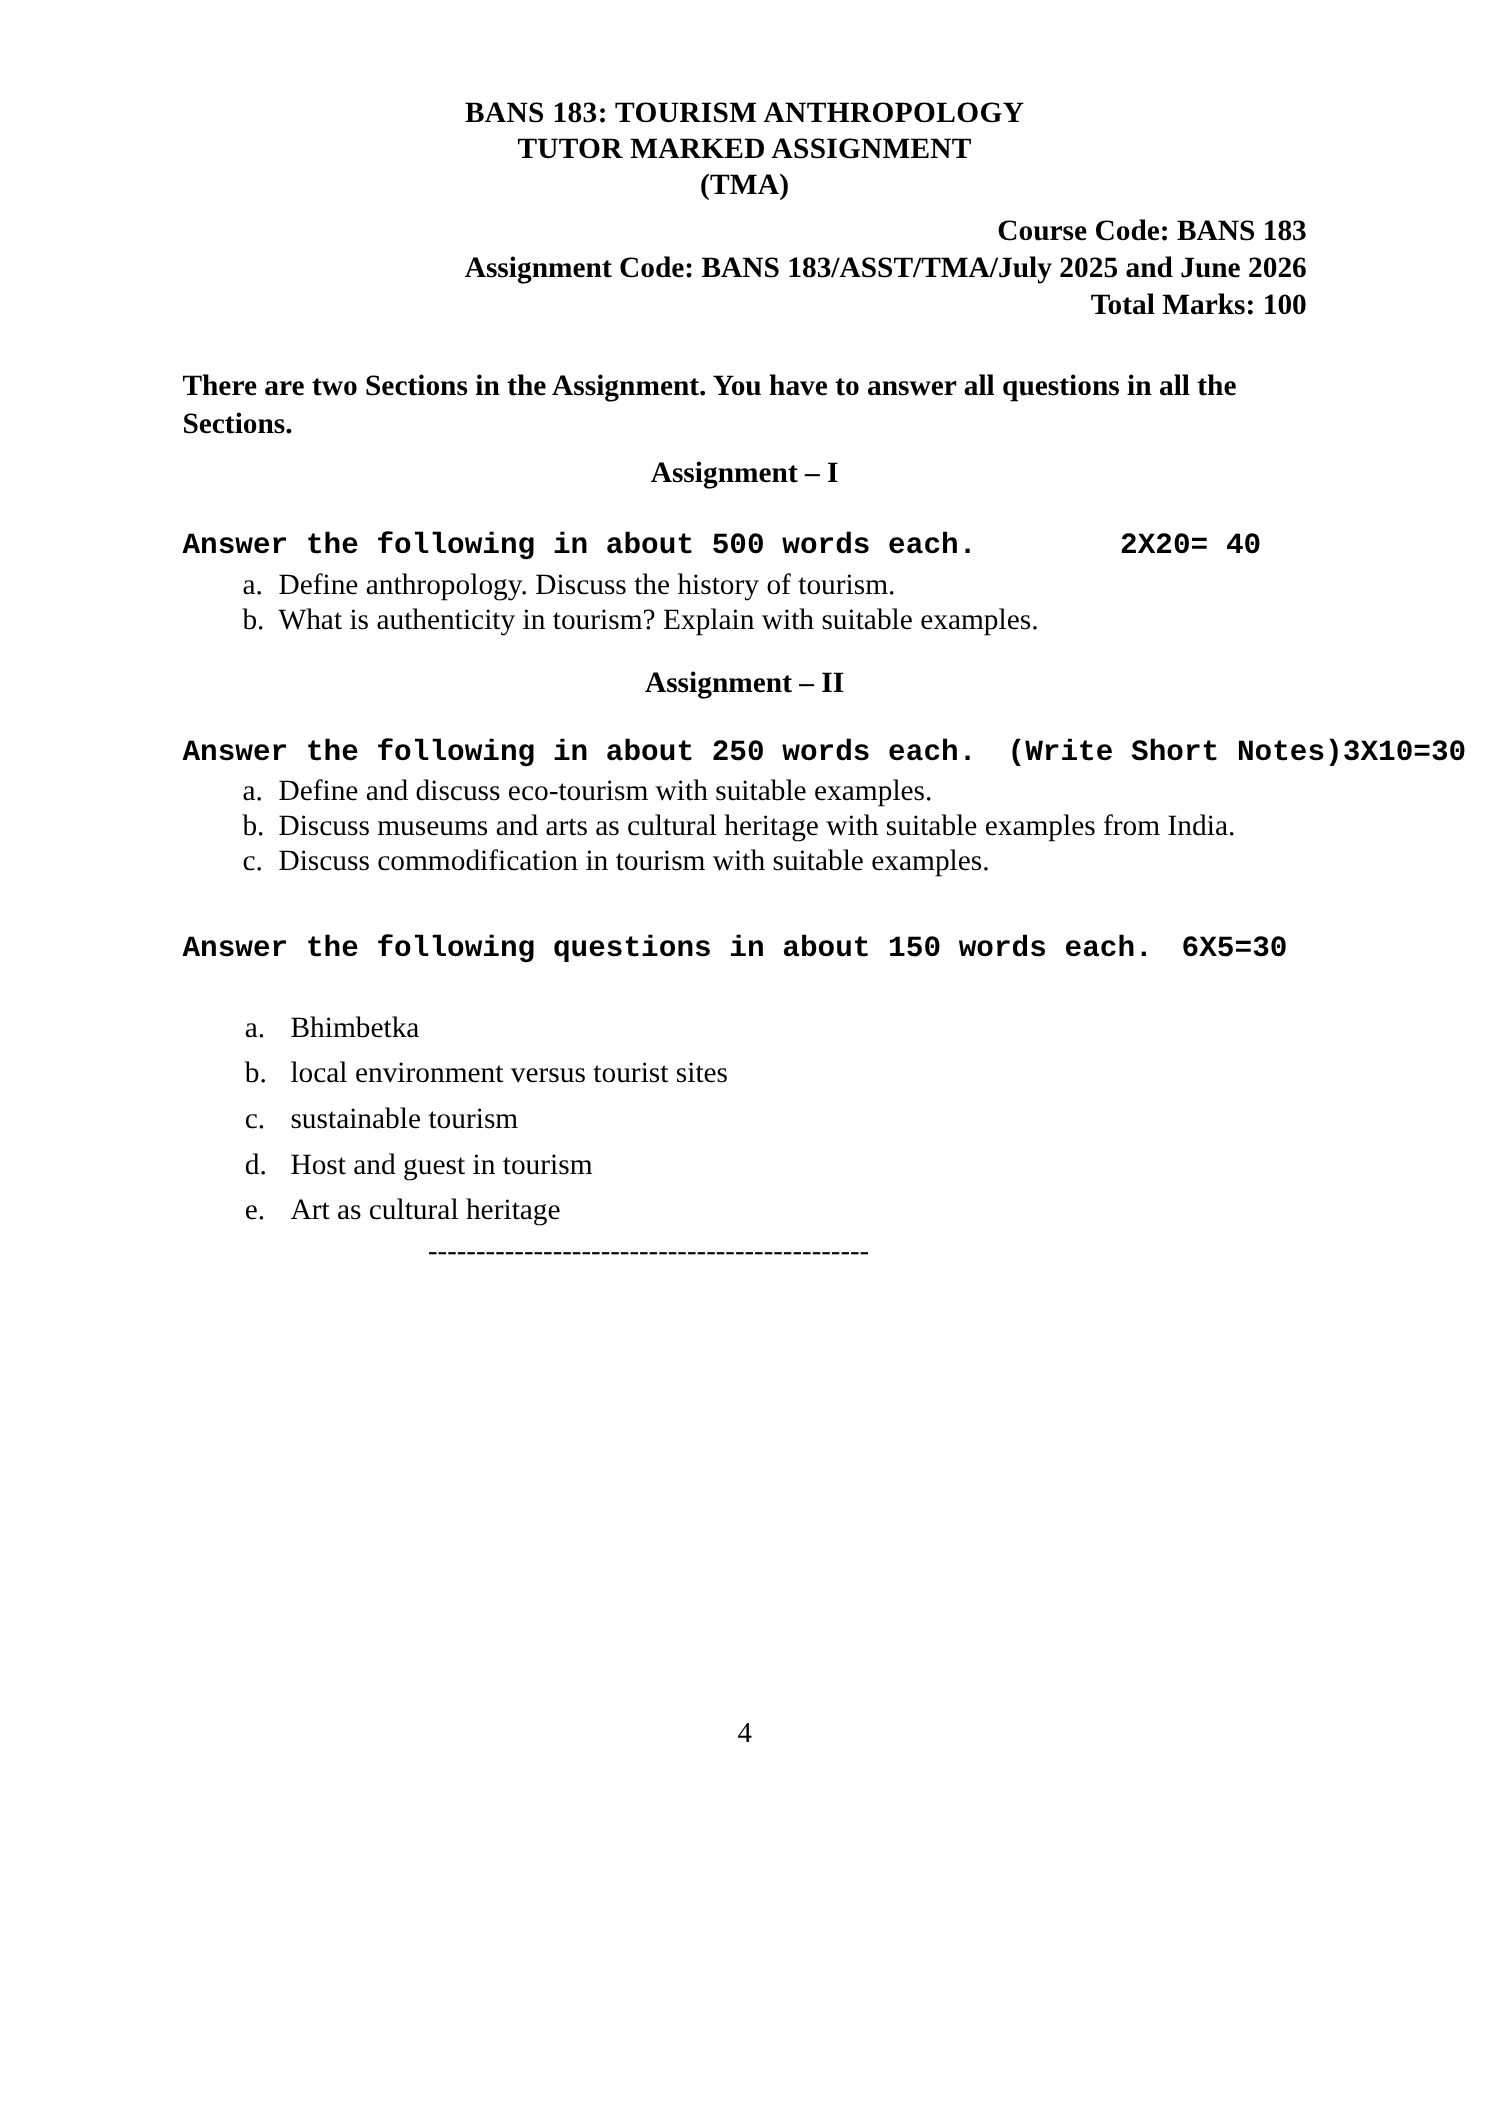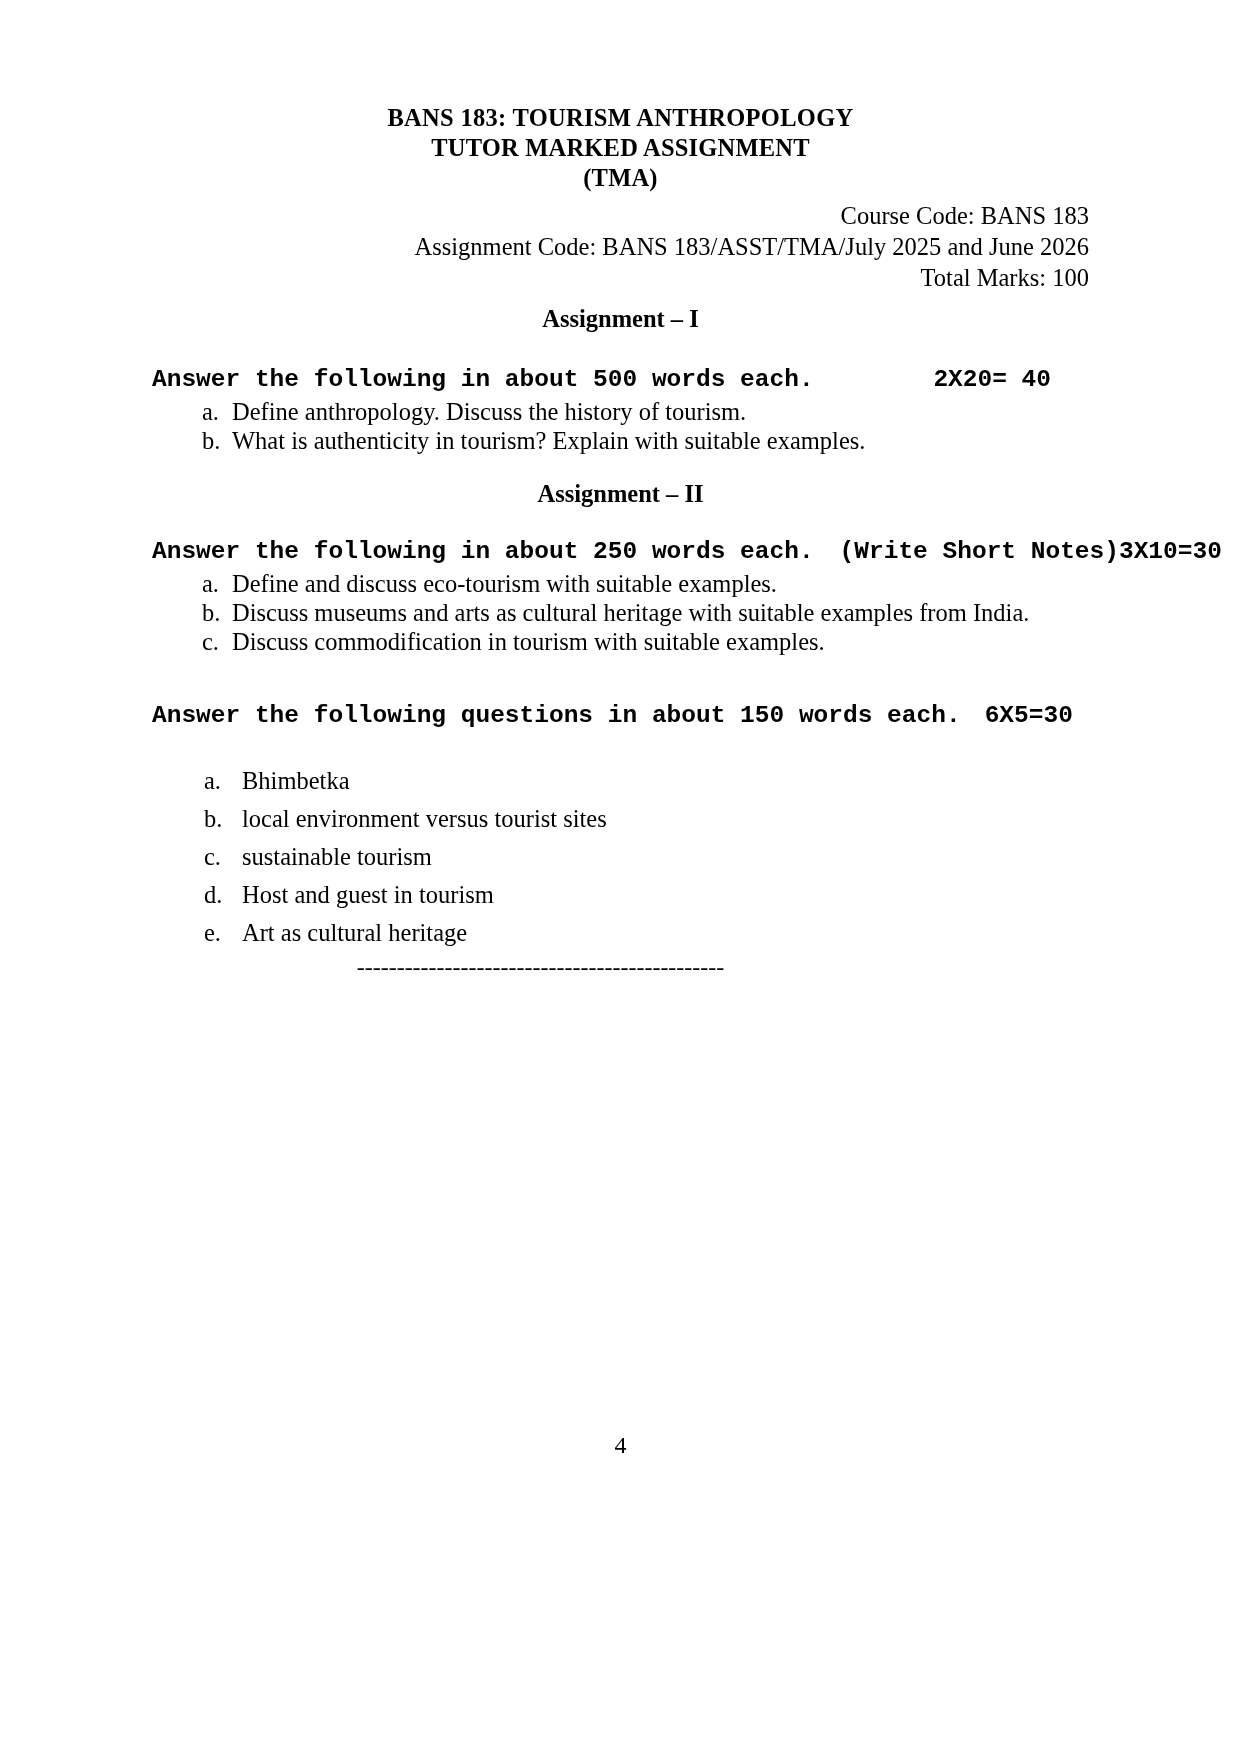--- a/index.html
+++ b/index.html
@@ -23,37 +23,37 @@
   .content {
     position: absolute;
     left: 152px;
     top: 0;
     width: 937px;
   }
 
   
   .title-block {
     text-align: center;
-    padding-top: 103px;
+    padding-top: 80px;
   }
   .title-line {
     font-weight: bold;
     font-size: 24.5px;
     line-height: 30px;
     letter-spacing: 0.2px;
   }
   .title-line.t1 { letter-spacing: 0.3px; }
 
   
   .meta-block {
     text-align: right;
     margin-top: 7px;
   }
   .meta-line {
-    font-weight: normal;
+    font-weight: bold;
     font-size: 24.5px;
     line-height: 31px;
     white-space: nowrap;
   }
 
   
   .intro {
     margin-top: 36px;
     font-weight: bold;
     font-size: 24.5px;
@@ -166,20 +166,21 @@
       <div class="title-line">TUTOR MARKED ASSIGNMENT</div>
       <div class="title-line">(TMA)</div>
     </div>
 
     <div class="meta-block">
       <div class="meta-line">Course Code: BANS 183</div>
       <div class="meta-line">Assignment Code: BANS 183/ASST/TMA/July 2025 and June 2026</div>
       <div class="meta-line">Total Marks: 100</div>
     </div>
 
+    <div class="intro">There are two Sections in the Assignment. You have to answer all questions in all the Sections.</div>
 
     <div class="section-heading">Assignment – I</div>
 
     <div class="instruction i1">
       <span class="ins-text">Answer the following in about 500 words each.</span>
       <span class="ins-marks">2X20= 40</span>
     </div>
 
     <ol class="qlist">
       <li>

